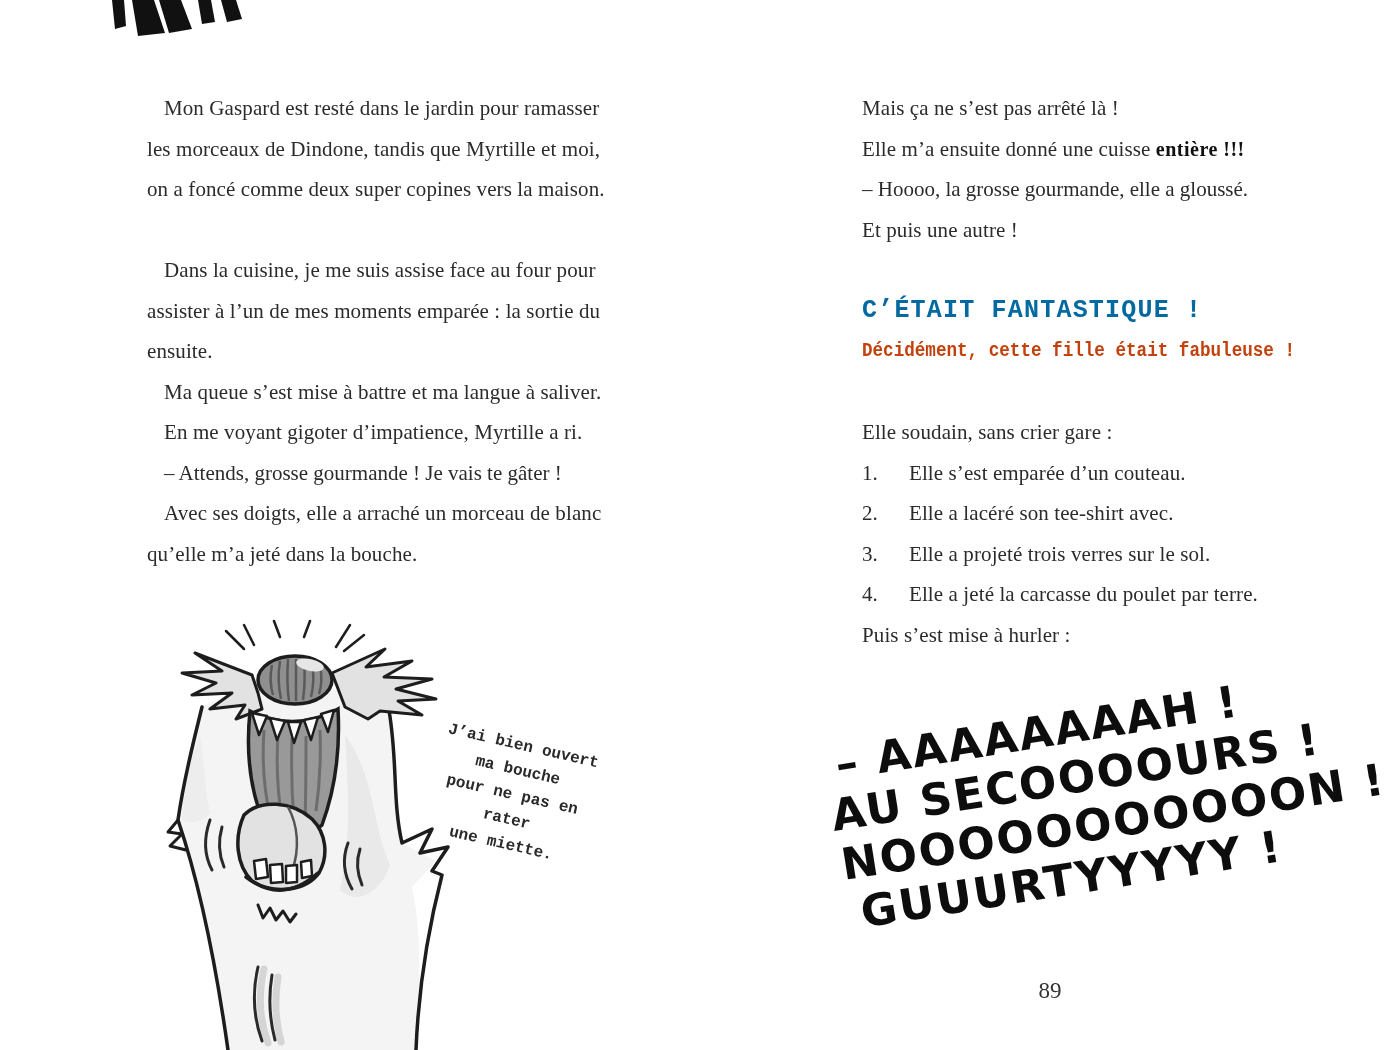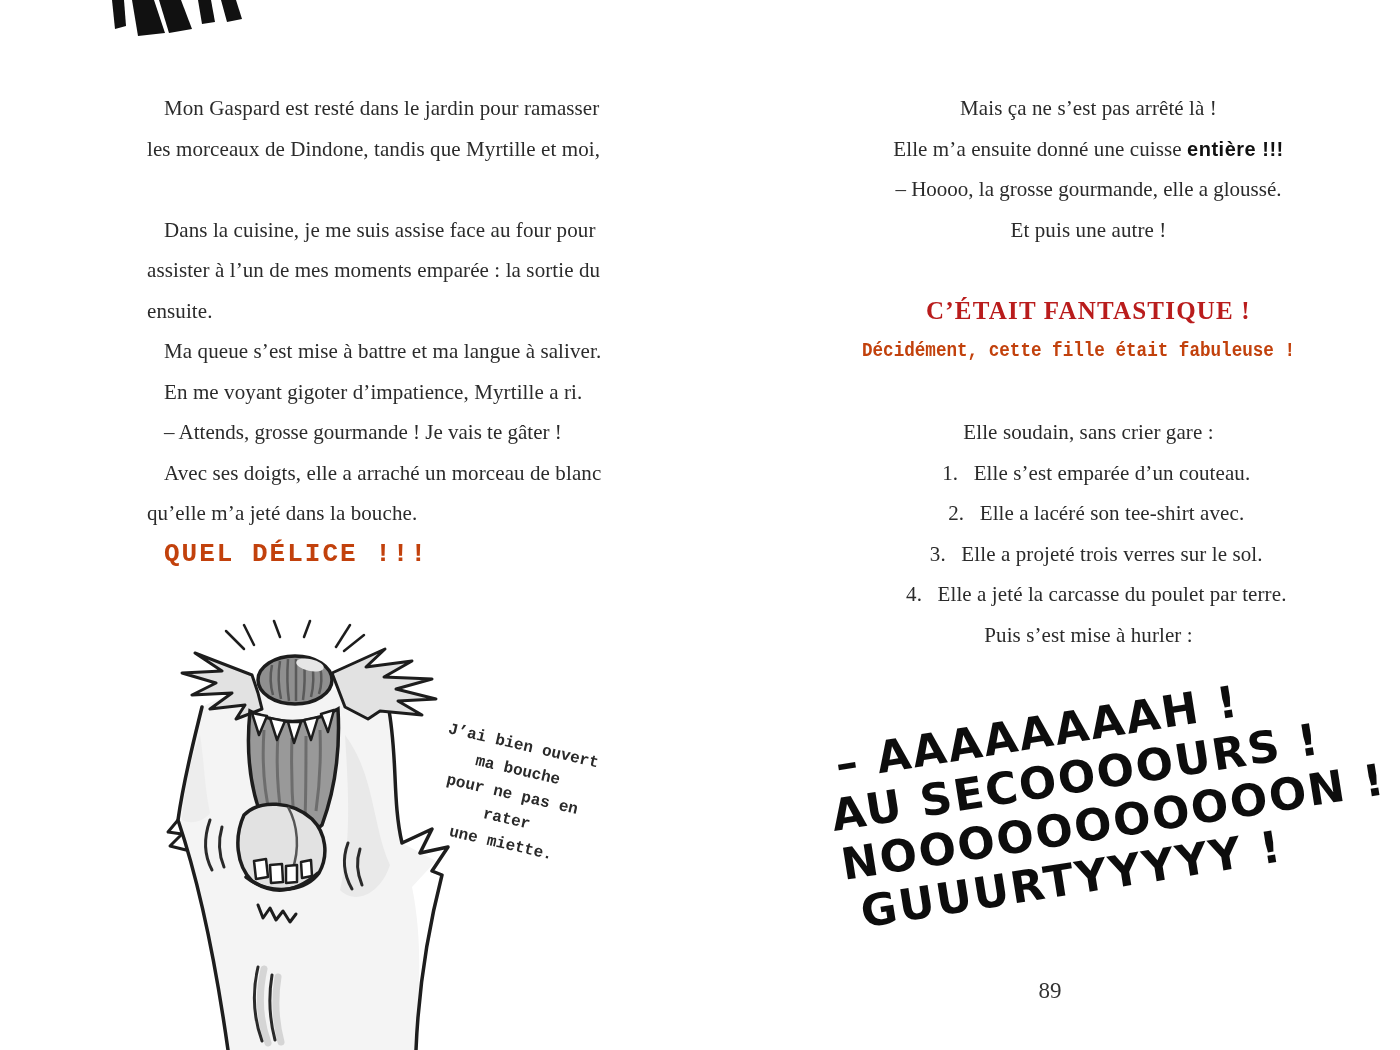--- a/index.html
+++ b/index.html
@@ -2,33 +2,33 @@
 <html><head>
 <meta charset="utf-8">
 <style>
   html,body{margin:0;padding:0;}
   body{width:1400px;height:1050px;background:#ffffff;overflow:hidden;position:relative;
        font-family:"Liberation Serif", serif;color:#2b2b2b;}
   .abs{position:absolute;}
   
   .col{position:absolute;top:88px;}
   #left-col{left:100px;width:512px;}
-  #right-col{left:815px;width:500px;text-align:center;}
+  #right-col{left:815px;width:500px;}
   .bl{height:40.5px;line-height:40.5px;font-size:21px;white-space:nowrap;letter-spacing:.1px;margin-left:47px;}
   .ind{padding-left:17px;}
   .gap{height:40.5px;}
   .dash{letter-spacing:0;}
   
   .tw{font-family:"Liberation Mono", monospace;font-weight:bold;color:#c2410c;}
   #delice{font-size:26px;letter-spacing:2px;padding-left:17px;}
   .fab{font-size:20px;display:inline-block;transform:scaleX(.88);transform-origin:left center;letter-spacing:0;}
   
-  .comic{font-family:Liberation Serif, serif;font-weight:bold;color:#b91c1c;}
+  .comic{font-family:Liberation Mono, monospace;font-weight:bold;color:#0369a1;}
   .shoutline{font-size:25px;letter-spacing:1.2px;}
-  .inlinebold{font-family:Liberation Sans, sans-serif;font-weight:bold;font-size:20px;letter-spacing:.5px;color:#111;}
+  .inlinebold{font-family:Liberation Serif, serif;font-weight:bold;font-size:20px;letter-spacing:.5px;color:#111;}
   
   .num{display:inline-block;width:47px;}
   
   #scream{position:absolute;left:820px;top:742px;transform:rotate(-9deg);transform-origin:0 0;
           font-family:"DejaVu Sans", sans-serif;font-weight:bold;color:#0d0d0d;}
   #scream div{font-size:44px;line-height:50px;letter-spacing:2px;white-space:nowrap;}
   #scream .s1{margin-left:12px;}
   #scream .s3{margin-left:2px;}
   #scream .s4{margin-left:14px;}
   
@@ -49,30 +49,30 @@
     <path d="M27,0 L49,0 L60,33 L33,36 Z"></path>
     <path d="M54,0 L76,0 L87,29 L64,33 Z"></path>
     <path d="M93,0 L106,0 L110,22 L97,24 Z"></path>
     <path d="M116,0 L131,0 L137,19 L122,22 Z"></path>
   </g>
 </svg>
 
 <div id="left-col" class="col">
   <div class="bl ind">Mon Gaspard est resté dans le jardin pour ramasser</div>
   <div class="bl">les morceaux de Dindone, tandis que Myrtille et moi,</div>
+  <div class="bl">on a foncé comme deux super copines vers la maison.</div>
   <div class="gap"></div>
   <div class="bl ind">Dans la cuisine, je me suis assise face au four pour</div>
   <div class="bl">assister à l’un de mes moments emparée : la sortie du</div>
   <div class="bl">ensuite.</div>
   <div class="bl ind">Ma queue s’est mise à battre et ma langue à saliver.</div>
   <div class="bl ind">En me voyant gigoter d’impatience, Myrtille a ri.</div>
   <div class="bl ind dash">– Attends, grosse gourmande ! Je vais te gâter !</div>
   <div class="bl ind">Avec ses doigts, elle a arraché un morceau de blanc</div>
   <div class="bl">qu’elle m’a jeté dans la bouche.</div>
-  <div class="bl tw" id="delice">QUEL DÉLICE !!!</div>
 </div>
 
 <svg class="abs" style="left:140px;top:615px;" width="320" height="435" viewBox="0 0 320 435">
 
   <path d="M62,92 C100,68 205,66 248,90 C258,140 252,185 262,228 L296,246 L272,272
            C284,330 278,385 276,435 L88,435 C76,350 60,270 38,205 C44,162 54,125 62,92 Z" fill="#f4f4f4"></path>
 
   <path d="M205,120 C235,160 232,210 250,250 C240,280 215,290 200,275 C212,225 208,170 205,120 Z" fill="#e9e9e9"></path>
   <path d="M60,120 C48,150 44,180 42,205 C52,210 64,206 70,198 C64,170 64,142 60,120 Z" fill="#ededed"></path>
 

